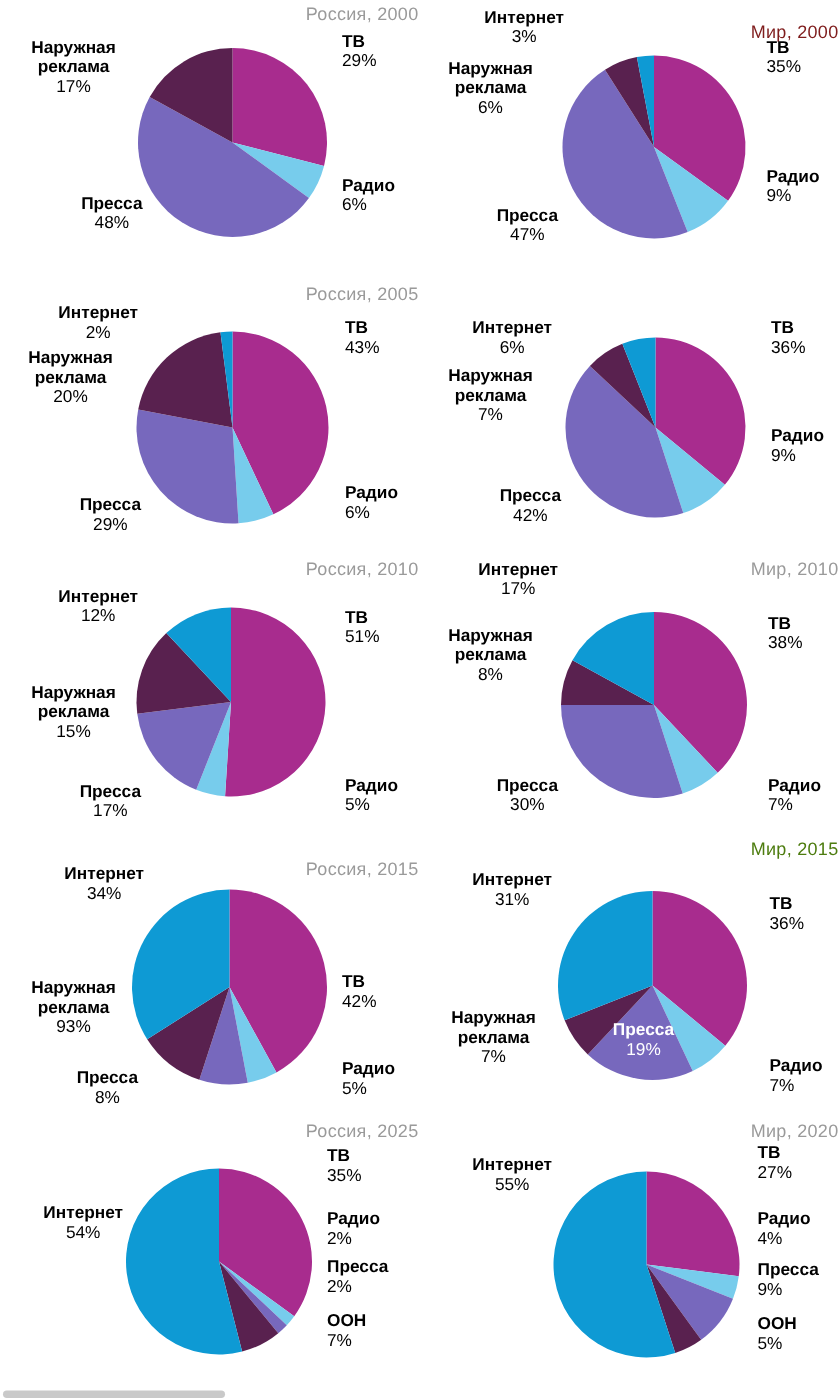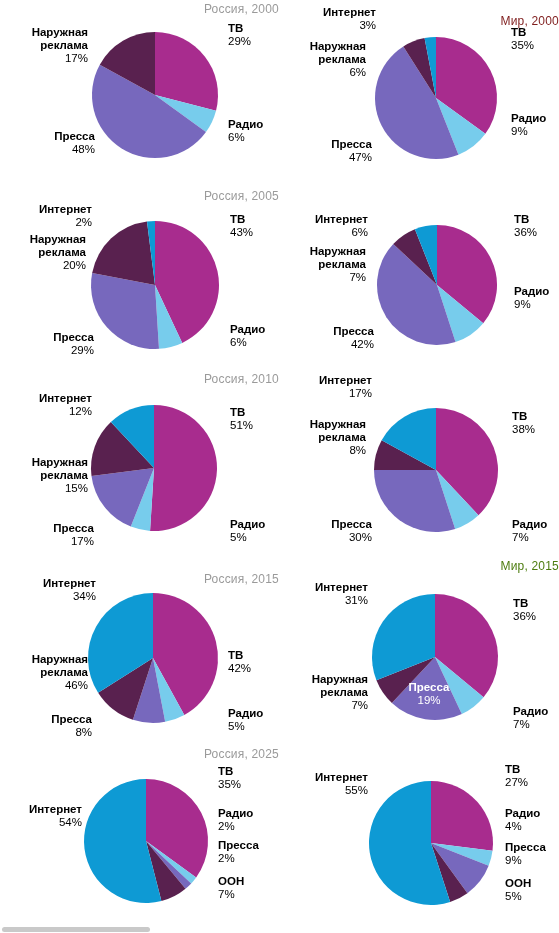--- a/index.html
+++ b/index.html
@@ -9,21 +9,21 @@
   #grid{display:grid;grid-template-columns:279px 280px;
         grid-template-rows:185px 185px 185px 190px 178px;width:559px;height:923px;}
   .cell{position:relative;overflow:hidden;}
   .chart-title{position:absolute;top:2px;left:0;right:0;text-align:right;
         font-size:12px;color:#9a9a9a;letter-spacing:.2px;white-space:nowrap;}
   .pie-wrap{position:absolute;left:0;top:0;width:100%;height:100%;}
   svg.pie{position:absolute;}
   .lbl{position:absolute;white-space:nowrap;line-height:1.12;color:#000;}
   .lbl .n{display:block;font-weight:bold;font-size:11.5px;}
   .lbl .v{display:block;font-size:11.5px;font-weight:normal;}
-  .lbl.r{text-align:right;}
+  .lbl.r{text-align:center;}
   .lbl.l{text-align:left;}
   .lbl.c{text-align:center;}
   .lbl.inside .n,.lbl.inside .v{color:#ffffff;}
   #botbar{position:absolute;left:0;top:923px;width:559px;height:10px;background:#ffffff;}
   #botbar .track{position:absolute;left:0;top:2px;width:559px;height:5px;background:#ffffff;}
   #botbar .thumb{position:absolute;left:2px;top:2px;width:148px;height:5px;background:#c9c9c9;border-radius:3px;}
 </style>
 </head>
 <body>
 
@@ -176,20 +176,21 @@
       <div class="lbl r" style="right: 191px; top: 86px; max-width: 78px; white-space: normal;">
         <span class="n">Наружная реклама</span>
         <span class="v">15%</span>
       </div>
       <div class="lbl r" style="right: 187px; top: 22px; max-width: 78px; white-space: nowrap;">
         <span class="n">Интернет</span>
         <span class="v">12%</span>
       </div>
     </div>
     <div class="cell">
+      <div class="chart-title" style="top: 2px; color: rgb(154, 154, 154);">Мир, 2010</div>
       <div class="pie-wrap">
         <svg class="pie" width="279" height="190">
           <path d="M 157 100 L 157 38 A 62 62 0 0 1 199.44192056757868 145.1960549001275 Z" fill="#A82C8E"></path>
           <path d="M 157 100 L 199.44192056757868 145.1960549001275 A 62 62 0 0 1 176.15905365124675 158.96550401029953 Z" fill="#77CCEC"></path>
           <path d="M 157 100 L 176.15905365124675 158.96550401029953 A 62 62 0 0 1 95 100.00000000000001 Z" fill="#7768BD"></path>
           <path d="M 157 100 L 95 100.00000000000001 A 62 62 0 0 1 102.66898583728047 70.13127220569365 Z" fill="#59214F"></path>
           <path d="M 157 100 L 102.66898583728047 70.13127220569365 A 62 62 0 0 1 157 38 Z" fill="#0E9AD4"></path>
         </svg>
       </div>
       <div class="lbl l" style="left: 233px; top: 40px; max-width: 78px; white-space: nowrap;">
@@ -231,21 +232,21 @@
       <div class="lbl l" style="left: 228px; top: 152px; max-width: 78px; white-space: nowrap;">
         <span class="n">Радио</span>
         <span class="v">5%</span>
       </div>
       <div class="lbl r" style="right: 187px; top: 158px; max-width: 78px; white-space: nowrap;">
         <span class="n">Пресса</span>
         <span class="v">8%</span>
       </div>
       <div class="lbl r" style="right: 191px; top: 98px; max-width: 78px; white-space: normal;">
         <span class="n">Наружная реклама</span>
-        <span class="v">46%</span>
+        <span class="v">93%</span>
       </div>
       <div class="lbl r" style="right: 183px; top: 22px; max-width: 78px; white-space: nowrap;">
         <span class="n">Интернет</span>
         <span class="v">34%</span>
       </div>
     </div>
     <div class="cell">
       <div class="chart-title" style="top: 4px; color: #4d7c0f;">Мир, 2015</div>
       <div class="pie-wrap">
         <svg class="pie" width="279" height="190">
@@ -303,20 +304,21 @@
       <div class="lbl l" style="left: 218px; top: 130px; max-width: 78px; white-space: nowrap;">
         <span class="n">ООН</span>
         <span class="v">7%</span>
       </div>
       <div class="lbl r" style="right: 197px; top: 58px; max-width: 78px; white-space: nowrap;">
         <span class="n">Интернет</span>
         <span class="v">54%</span>
       </div>
     </div>
     <div class="cell">
+      <div class="chart-title" style="top: 2px; color: rgb(154, 154, 154);">Мир, 2020</div>
       <div class="pie-wrap">
         <svg class="pie" width="279" height="190">
           <path d="M 152 98 L 152 36 A 62 62 0 0 1 213.51111148149764 105.77066048098686 Z" fill="#A82C8E"></path>
           <path d="M 152 98 L 213.51111148149764 105.77066048098686 A 62 62 0 0 1 209.64614212507158 120.82372226645003 Z" fill="#77CCEC"></path>
           <path d="M 152 98 L 209.64614212507158 120.82372226645003 A 62 62 0 0 1 188.44268564213334 148.15905365124675 Z" fill="#7768BD"></path>
           <path d="M 152 98 L 188.44268564213334 148.15905365124675 A 62 62 0 0 1 171.15905365124675 156.96550401029953 Z" fill="#59214F"></path>
           <path d="M 152 98 L 171.15905365124675 156.96550401029953 A 62 62 0 1 1 152 36 Z" fill="#0E9AD4"></path>
         </svg>
       </div>
       <div class="lbl l" style="left: 226px; top: 18px; max-width: 78px; white-space: nowrap;">

